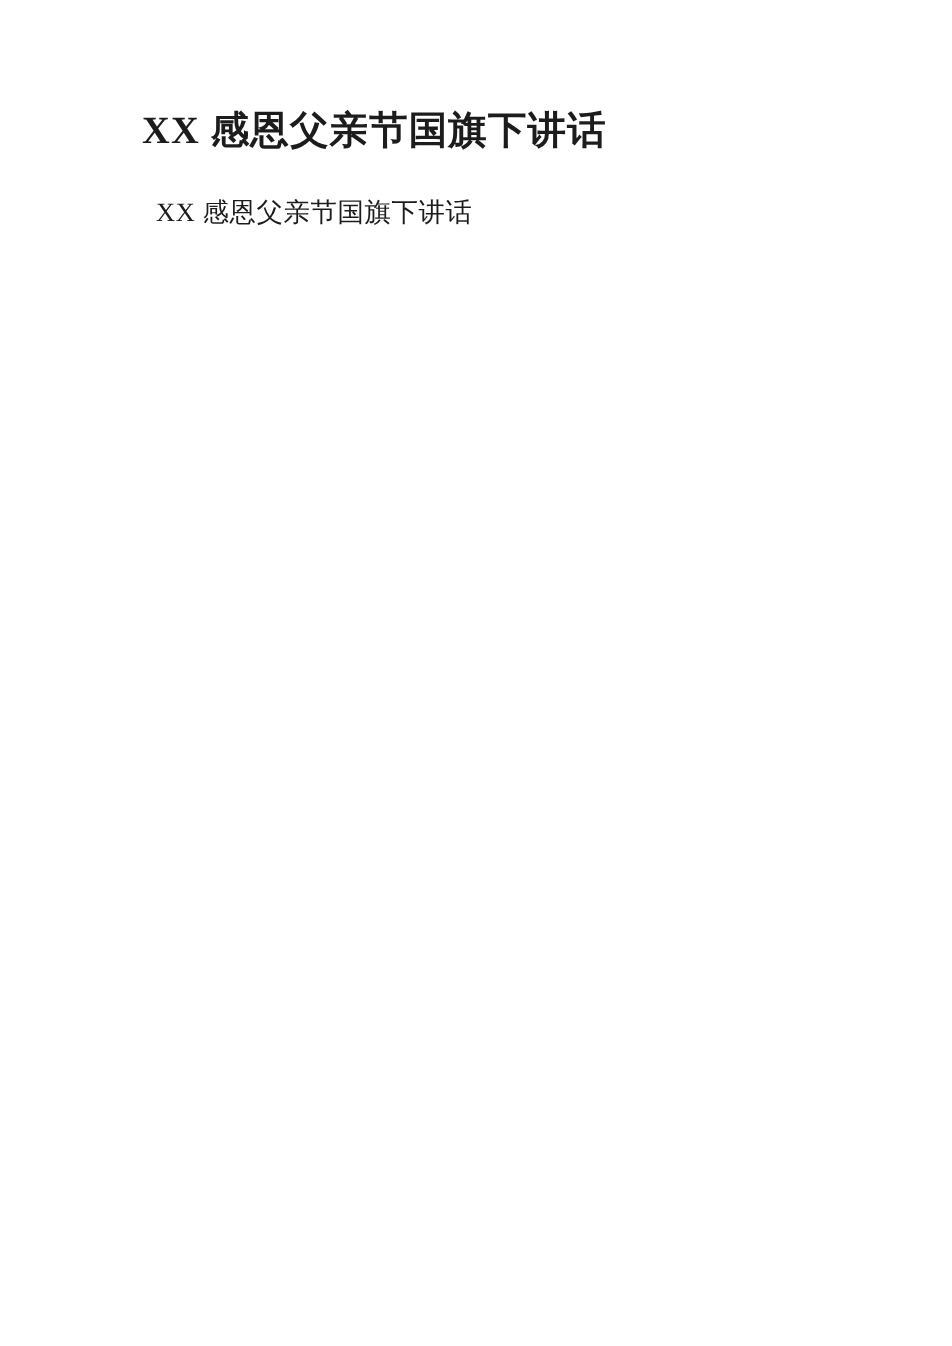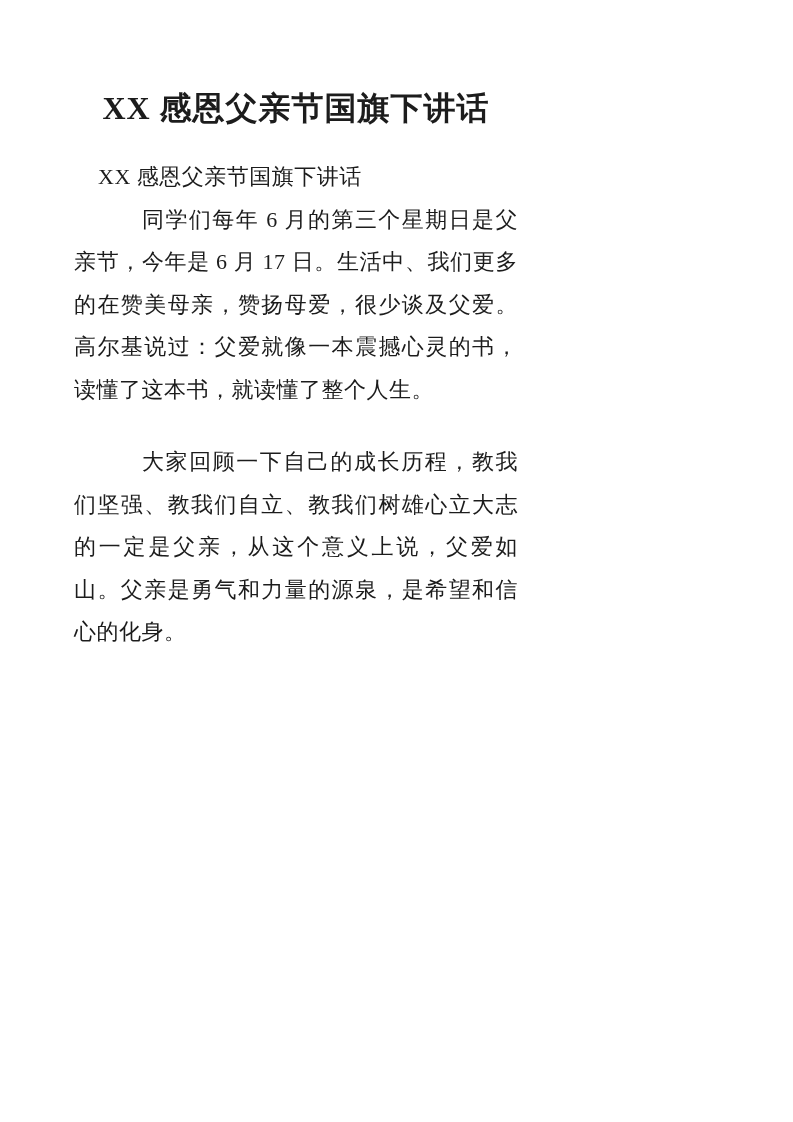--- a/index.html
+++ b/index.html
@@ -11,21 +11,21 @@
     width: 793px;
     height: 1122px;
     overflow: hidden;
     font-family: "Liberation Serif", "DejaVu Serif", serif;
     color: #1c1c1c;
   }
   .page {
     box-sizing: border-box;
     width: 636px;
     height: 1122px;
-    padding: 86px 118px 0 74px;
+    padding: 86px 118px 0 106px;
     background: #ffffff;
     border-radius: 24px;
   }
   .doc-title {
     margin: 0 0 26px 0;
     font-size: 32px;
     line-height: 44px;
     font-weight: 700;
     text-align: center;
     letter-spacing: 1px;
@@ -56,22 +56,20 @@
 
   <h1 class="doc-title">XX 感恩父亲节国旗下讲话</h1>
 
   <div class="doc-body">
 
     <p class="para-lead">XX 感恩父亲节国旗下讲话</p>
 
 
 
 
-    <p class="para">同学们每年 6 月的第三个星期日是父亲节，今年是 6 月 17 日。生活中、我们更多的在赞美母亲，赞扬母爱，很少谈及父爱。高尔基说过：父爱就像一本震撼心灵的书，读懂了这本书，就读懂了整个人生。</p>
 
 
     <div class="para-spacer"></div>
 
 
-    <p class="para">大家回顾一下自己的成长历程，教我们坚强、教我们自立、教我们树雄心立大志的一定是父亲，从这个意义上说，父爱如山。父亲是勇气和力量的源泉，是希望和信心的化身。</p>
 
   </div>
 </div>
 
 </body></html>

